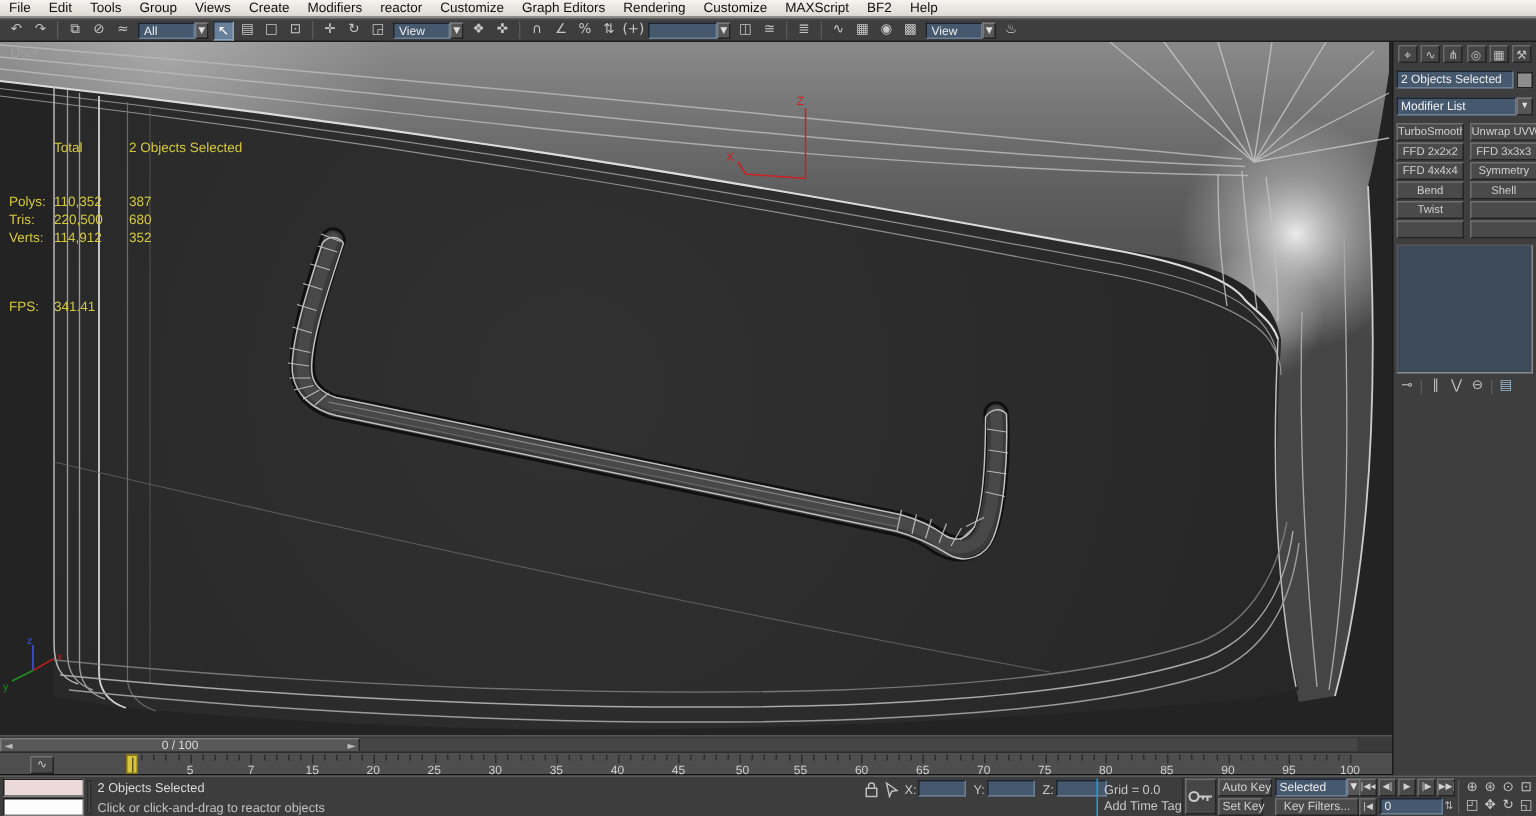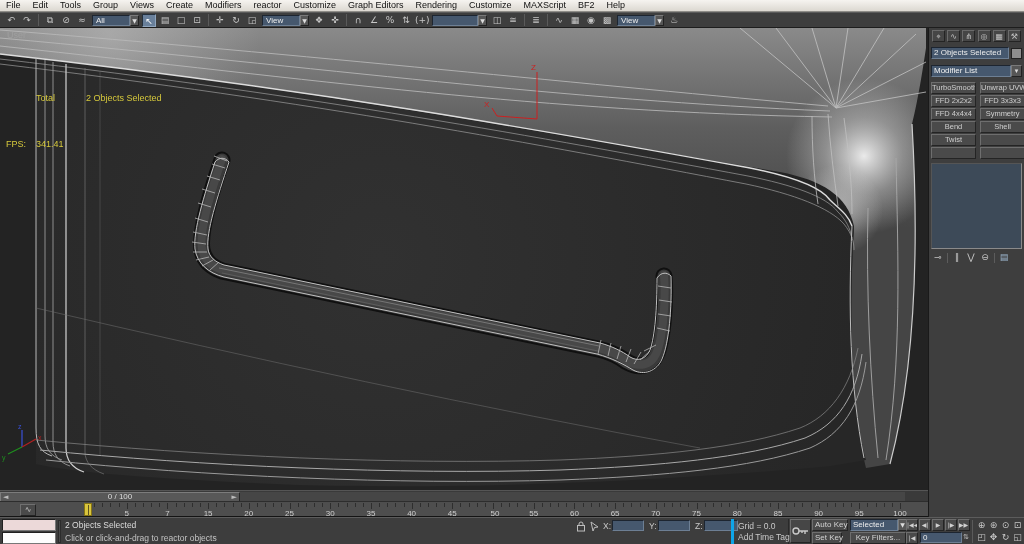--- a/index.html
+++ b/index.html
@@ -80,21 +80,21 @@
 
   
   #statusbar{position:absolute;left:0;top:517px;width:1024px;height:27px;background:#3d3d3d;border-top:1px solid #5c5c5c;font-size:8.5px;color:#cfcfcf}
   #listener-pink{position:absolute;left:2px;top:1px;width:54px;height:12px;background:#ecd9d9;border:1px solid;border-color:#202020 #777 #777 #202020}
   #listener-white{position:absolute;left:2px;top:14px;width:54px;height:12px;background:#fdfdfd;border:1px solid;border-color:#202020 #777 #777 #202020}
   #sb-split{position:absolute;left:58px;top:2px;width:3px;height:23px;background:#4a4a4a;border:1px solid #2c2c2c}
   #sb-status{position:absolute;left:65px;top:2px;color:#dcdcdc;white-space:nowrap}
   #sb-prompt{position:absolute;left:65px;top:15px;color:#c3c3c3;white-space:nowrap}
   .sb-field{position:absolute;top:2px;height:11px;background:#46586e;border:1px solid;border-color:#1d2530 #6d7f94 #6d7f94 #1d2530;color:#eee;font-size:8px;line-height:9px;padding:0 2px}
   .sb-lab{position:absolute;top:3px;color:#c9c9c9}
-  #sb-gridbox{position:absolute;left:731px;top:1px;width:58px;height:25px;border-left:3px solid #0ea5e9;border-right:1px solid #2a2a2a;padding:1px 0 0 4px}
+  #sb-gridbox{position:absolute;left:731px;top:1px;width:58px;height:25px;border-left:1px solid #0ea5e9;border-right:1px solid #2a2a2a;padding:1px 0 0 4px}
   #sb-grid{display:block;line-height:12px;color:#c9c9c9;white-space:nowrap}
   #sb-timetag{display:block;line-height:11px;color:#c9c9c9;white-space:nowrap}
   #sb-keybtn{position:absolute;left:790px;top:1px;width:21px;height:24px;background:#464646;border:1px solid;border-color:#6e6e6e #242424 #242424 #6e6e6e}
   .sb-btn{position:absolute;height:12px;background:#4a4a4a;border:1px solid;border-color:#6e6e6e #242424 #242424 #6e6e6e;
     color:#d2d2d2;font-size:8px;line-height:10px;text-align:center;padding:0 2px;white-space:nowrap}
   #sb-seldd{position:absolute;left:850px;top:1px;display:flex;height:12px}
   #sb-seldd .val{width:48px;background:#46586e;border:1px solid;border-color:#1d2530 #6d7f94 #6d7f94 #1d2530;color:#eee;font-size:8px;line-height:10px;padding:0 2px}
   #sb-seldd .arr{width:9px;background:#565656;border:1px solid;border-color:#7a7a7a #222 #222 #7a7a7a;color:#ddd;font-size:6px;line-height:10px;text-align:center}
   .pb{position:absolute;top:1px;width:12px;height:12px;background:#4a4a4a;border:1px solid;border-color:#6e6e6e #242424 #242424 #6e6e6e;
     color:#d0d0d0;font-size:6px;line-height:10px;text-align:center;overflow:hidden;white-space:nowrap}
@@ -302,20 +302,21 @@
       <text id="tz" x="18" y="401" font-size="7" fill="#3a50d8">z</text>
       <text id="tx" x="38" y="412" font-size="7" fill="#b02020">x</text>
       <text id="ty" x="2" y="432" font-size="7" fill="#1f8f1f">y</text>
     </g>
   </svg>
 
   <div id="vp-label">User</div>
 
   <div id="stats">
     <div class="r"><span class="c1"></span><span class="c2">Total</span><span>2 Objects Selected</span></div>
+    <div id="stats-rows"><div class="r"><span class="c1">Polys:</span><span class="c2">110,352</span><span>387</span></div><div class="r"><span class="c1">Tris:</span><span class="c2">220,500</span><span>680</span></div><div class="r"><span class="c1">Verts:</span><span class="c2">114,912</span><span>352</span></div></div>
     <div class="r" style="margin-top:10px"><span class="c1">FPS:</span><span>341.41</span></div>
   </div>
 </div>
 
 <div id="cmdpanel">
   <div id="cp-tabs">
       <span class="cp-tab g">⌖</span>
       <span class="cp-tab g">∿</span>
       <span class="cp-tab g">⋔</span>
       <span class="cp-tab g">◎</span>

